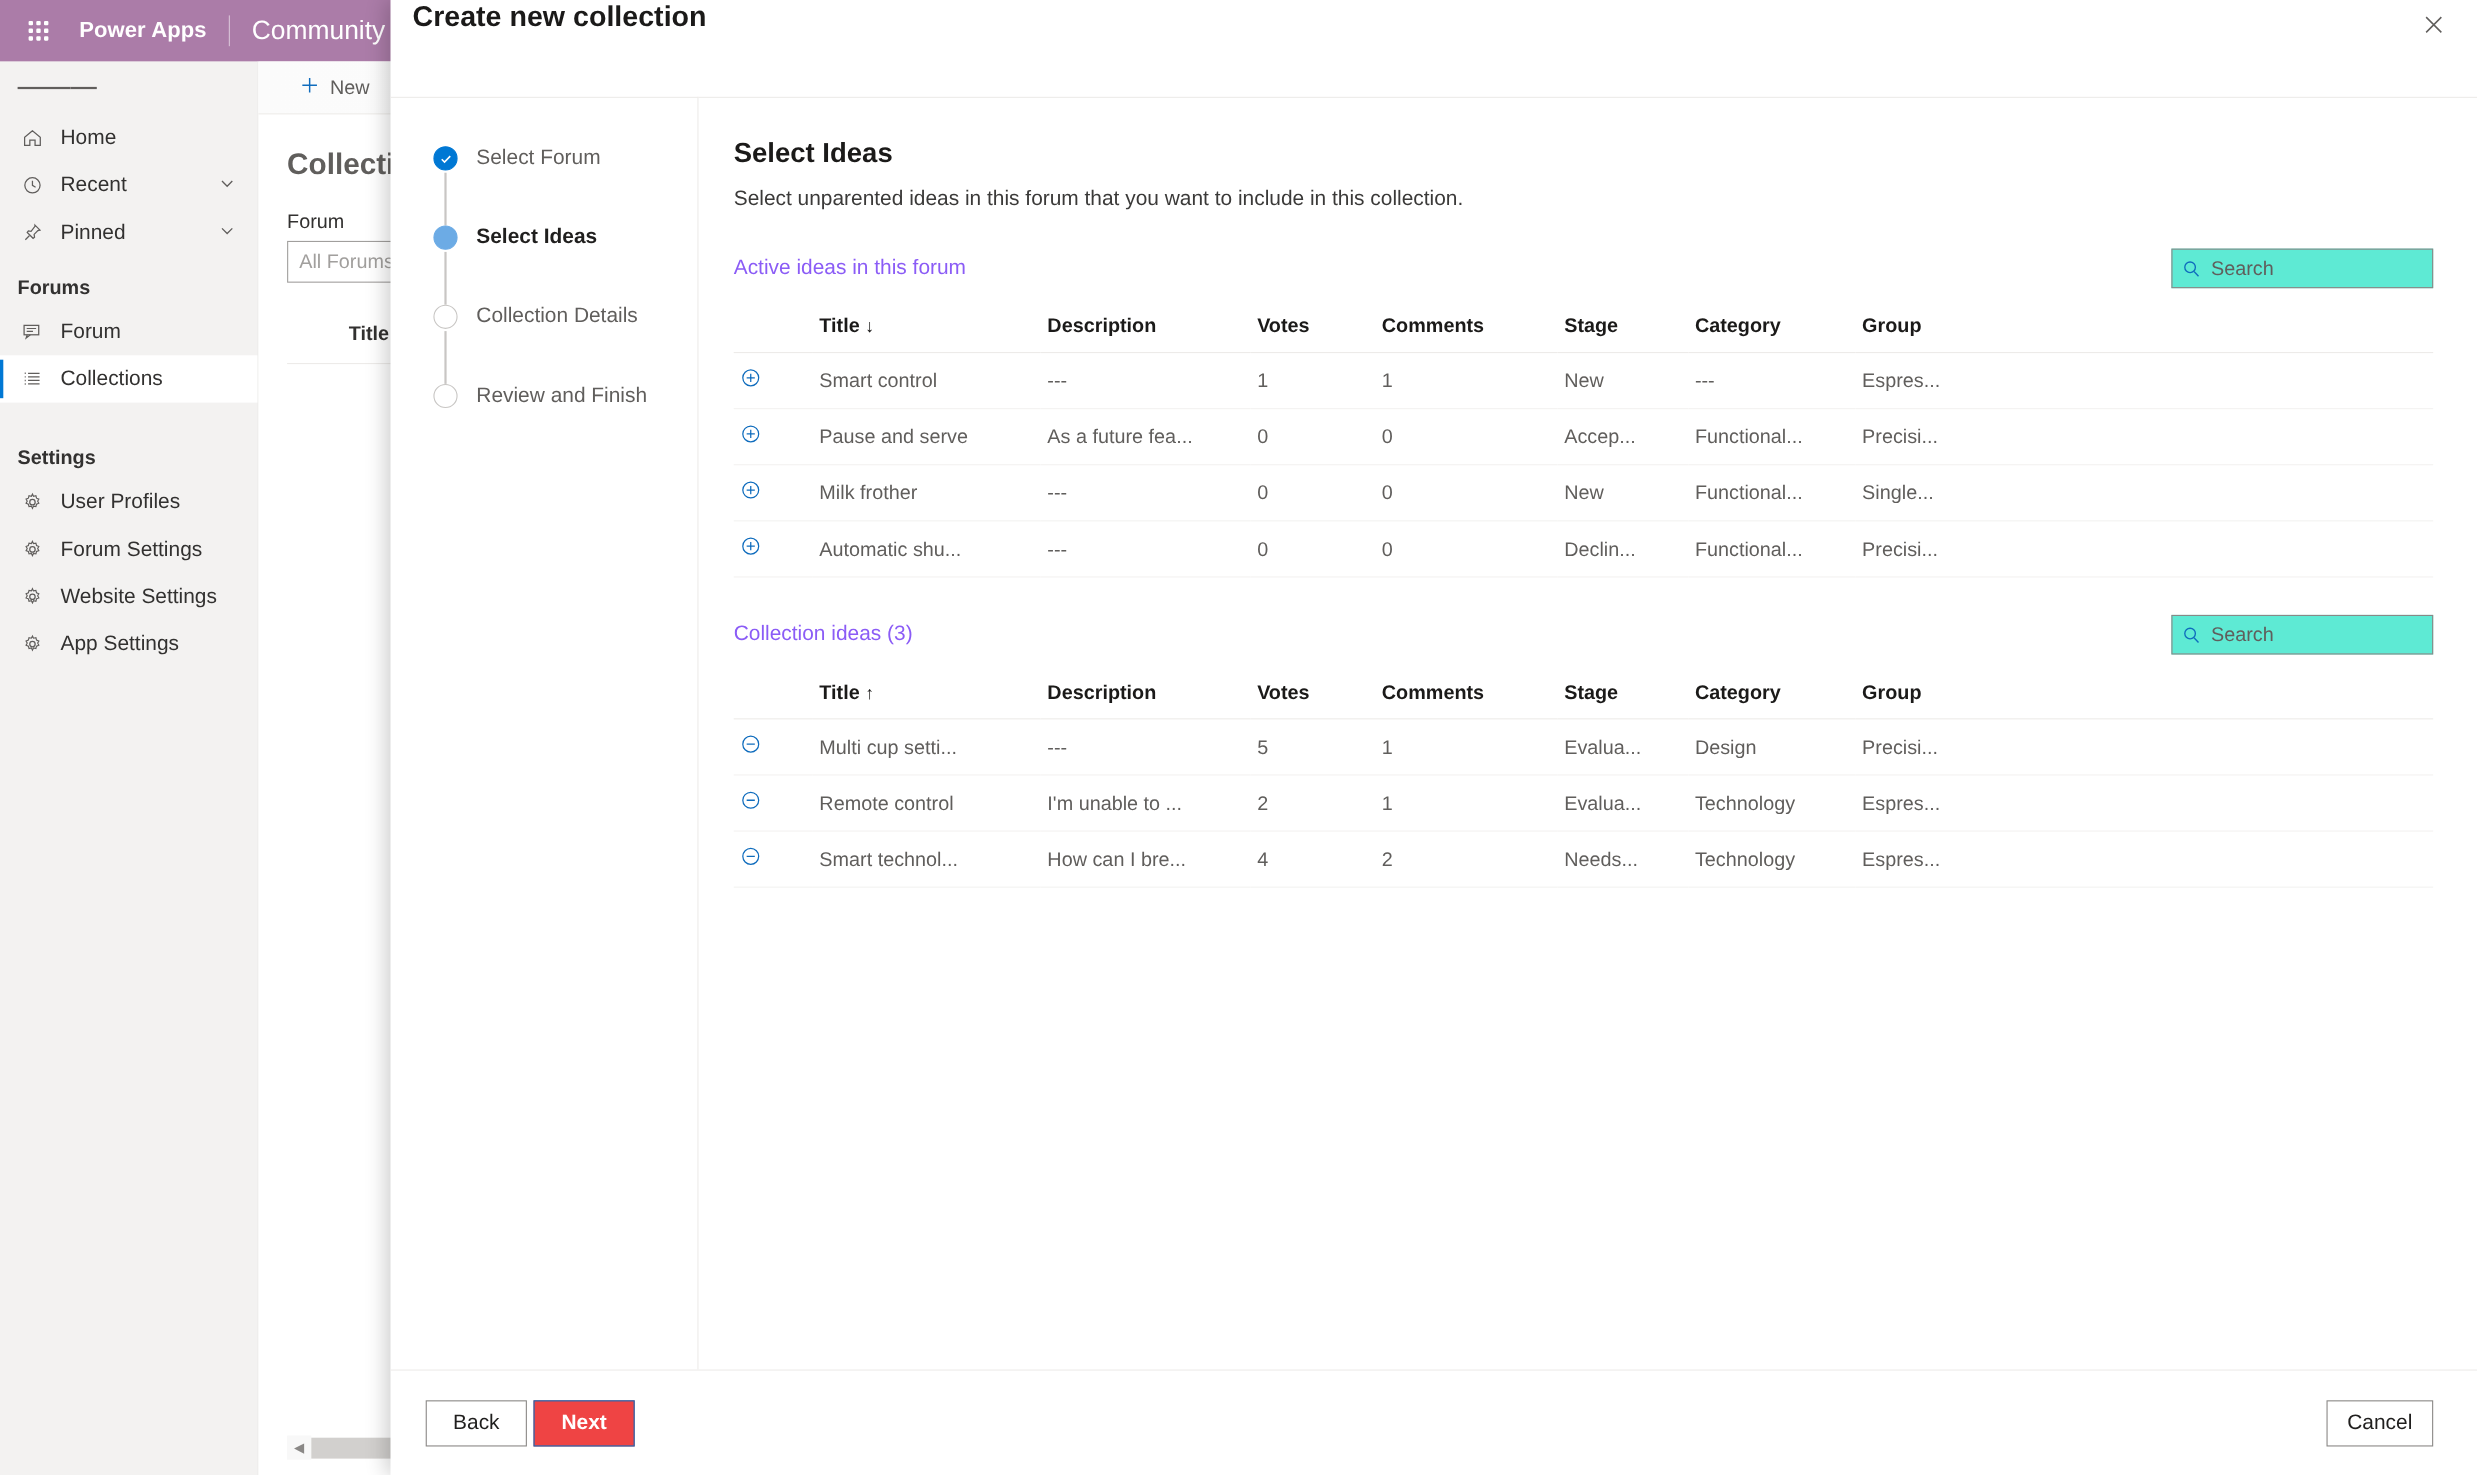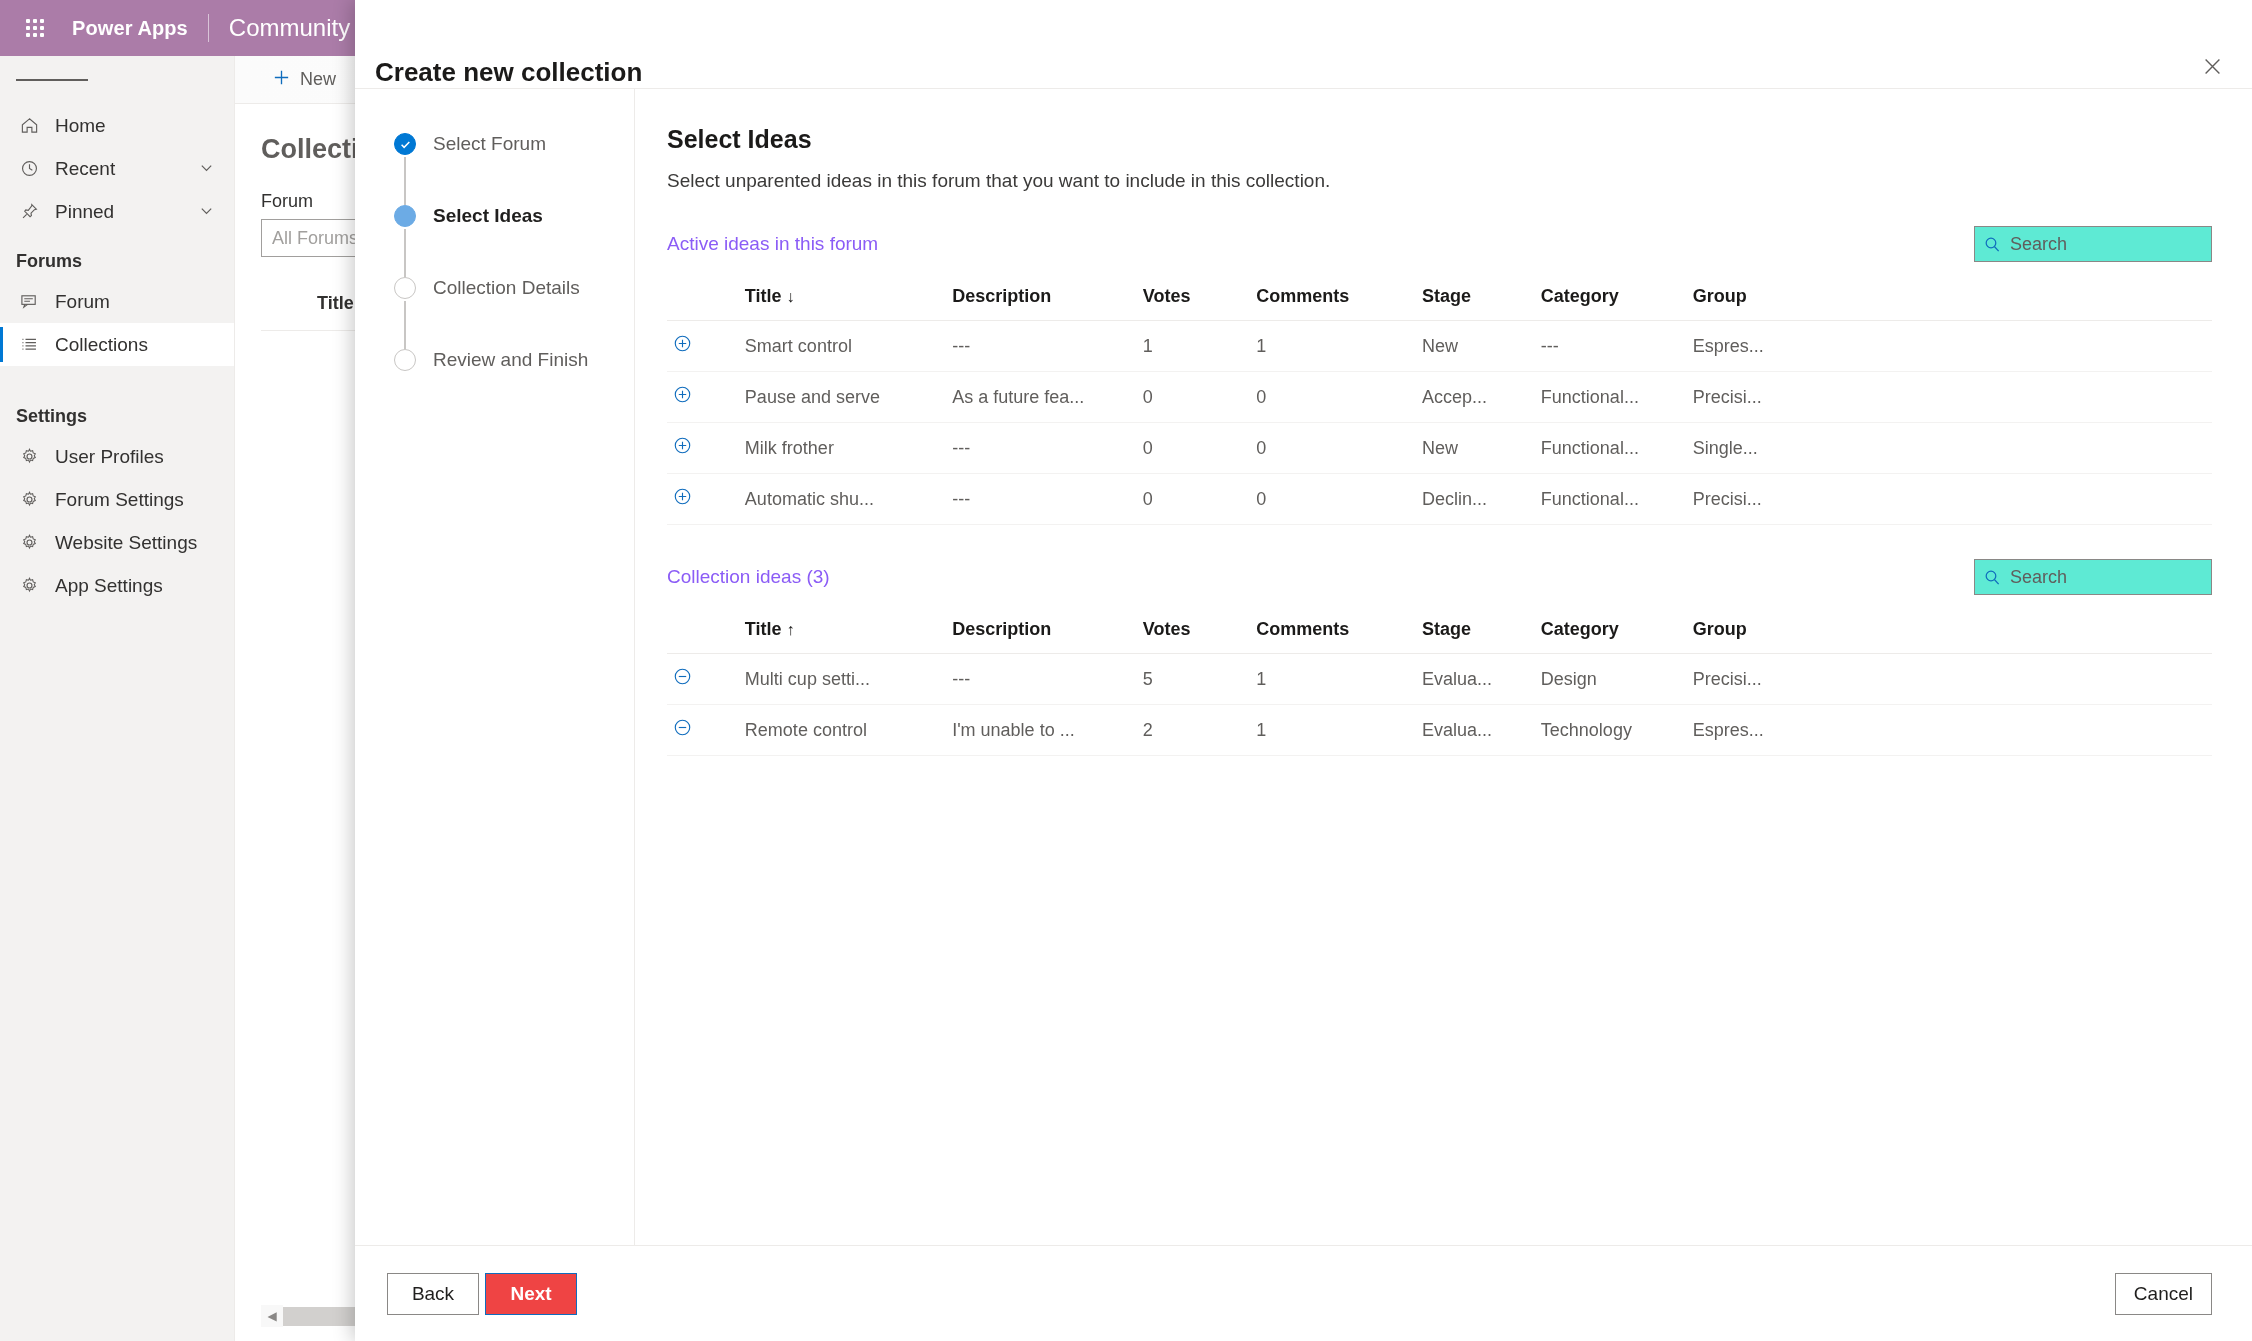--- a/index.html
+++ b/index.html
@@ -112,21 +112,21 @@
   }
   .hscroll-track { flex: 1; height: 19px; background: #d2d0ce; cursor: pointer; }
 
   
   .modal {
     position: absolute; top: 0; right: 0; width: 1897px; height: 1341px;
     background: #ffffff; box-shadow: -4px 0 18px rgba(0,0,0,.20);
     display: flex; flex-direction: column; z-index: 40;
   }
   .modal-header {
-    height: 88px; display: flex; align-items: flex-end;
+    height: 88px; display: flex; align-items: flex-start;
     padding: 0 18px 0 20px; flex: 0 0 88px;
   }
   .modal-title {
     font-size: 26px; font-weight: 600; color: #1b1a19; flex: 1;
     padding-left: 0;
   }
   .modal-close {
     width: 44px; height: 44px; display:flex; align-items:center; justify-content:center;
     cursor: pointer; color: #605e5c;
   }
@@ -599,20 +599,35 @@
                   </svg>
                 </span></td>
             <td>Remote control</td>
             <td>I'm unable to ...</td>
             <td>2</td>
             <td>1</td>
             <td>Evalua...</td>
             <td>Technology</td>
             <td>Espres...</td>
           </tr>
+          <tr>
+            <td><span class="rowbtn">
+                  <svg width="19" height="19" viewBox="0 0 20 20">
+                    <circle cx="10" cy="10" r="7.6" fill="none" stroke="#0f6cbd" stroke-width="1.2"></circle>
+                    <path d="M6.1 10h7.8" stroke="#0f6cbd" stroke-width="1.2"></path>
+                  </svg>
+                </span></td>
+            <td>Smart technol...</td>
+            <td>How can I bre...</td>
+            <td>4</td>
+            <td>2</td>
+            <td>Needs...</td>
+            <td>Technology</td>
+            <td>Espres...</td>
+          </tr>
         </tbody>
       </table>
     </div>
   </div>
 
   <div class="modal-footer">
     <button class="btn btn-default">Back</button>
     <button class="btn btn-primary">Next</button>
     <span class="footer-spacer"></span>
     <button class="btn btn-default">Cancel</button>

